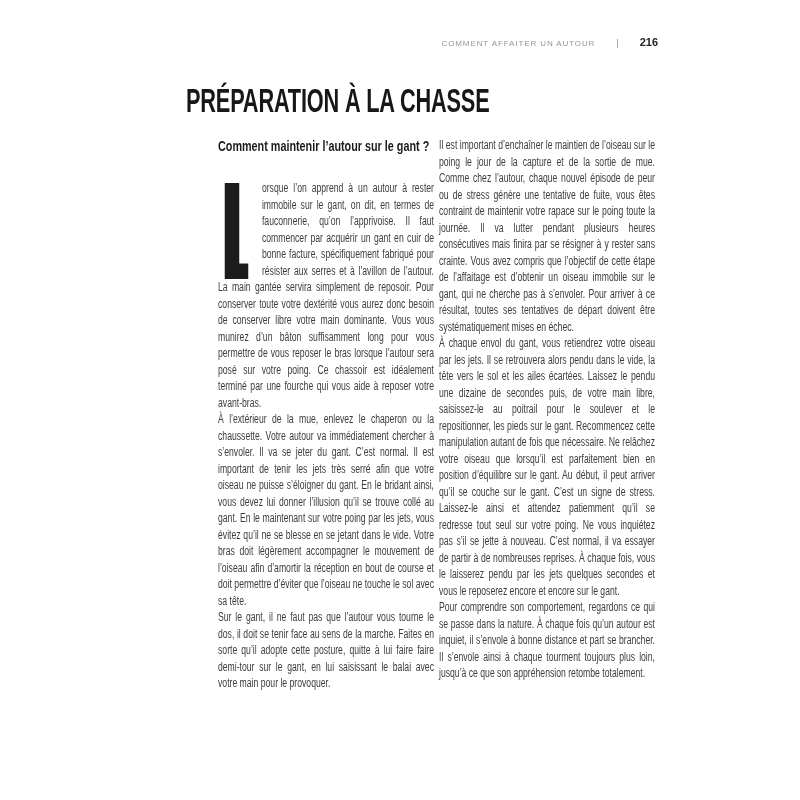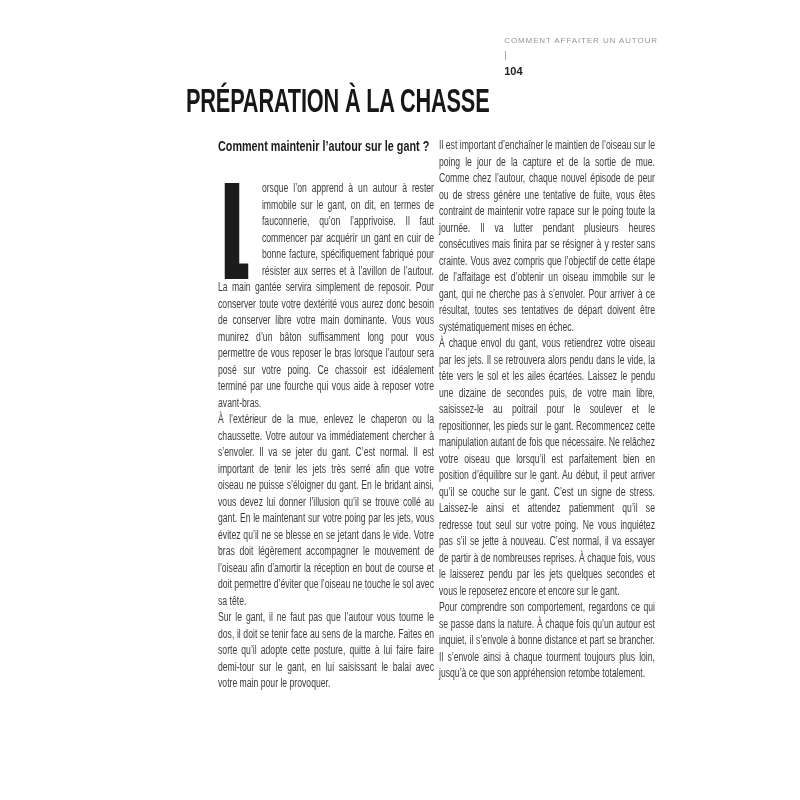--- a/index.html
+++ b/index.html
@@ -15,24 +15,23 @@
     overflow: hidden;
     font-family: "Liberation Sans", sans-serif;
   }
 
   
   .running-header {
     position: absolute;
     top: 36px;
     right: 142px;
     display: flex;
-    align-items: flex-start;
-    gap: 5px;
+    align-items: flex-end;
+    gap: 21px;
     white-space: nowrap;
-    flex-direction: column;
   }
   .running-head-text {
     font-size: 8px;
     letter-spacing: 0.9px;
     color: #959595;
     text-transform: uppercase;
   }
   .running-sep {
     font-size: 9px;
     color: #8c8c8c;
@@ -109,21 +108,21 @@
   }
 </style>
 </head>
 <body>
 
 <div class="sheet">
 
   <div class="running-header">
     <span class="running-head-text">COMMENT AFFAITER UN AUTOUR</span>
     <span class="running-sep">|</span>
-    <span class="running-pagenum">104</span>
+    <span class="running-pagenum">216</span>
   </div>
 
   <h1 class="page-title">PRÉPARATION À LA CHASSE</h1>
 
   <div class="columns">
 
     <div class="col col-left">
       <h2 class="subheading">Comment maintenir l’autour sur le gant ?</h2>
 
       <p class="body-par">

